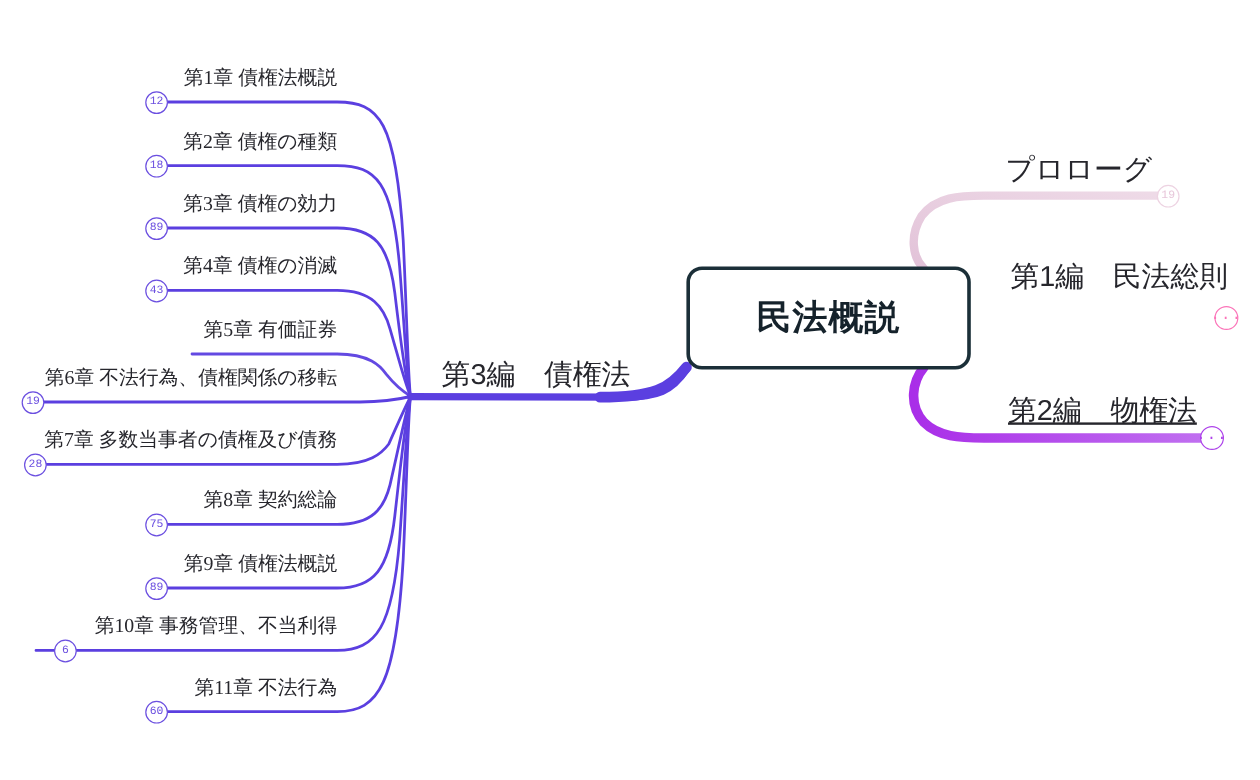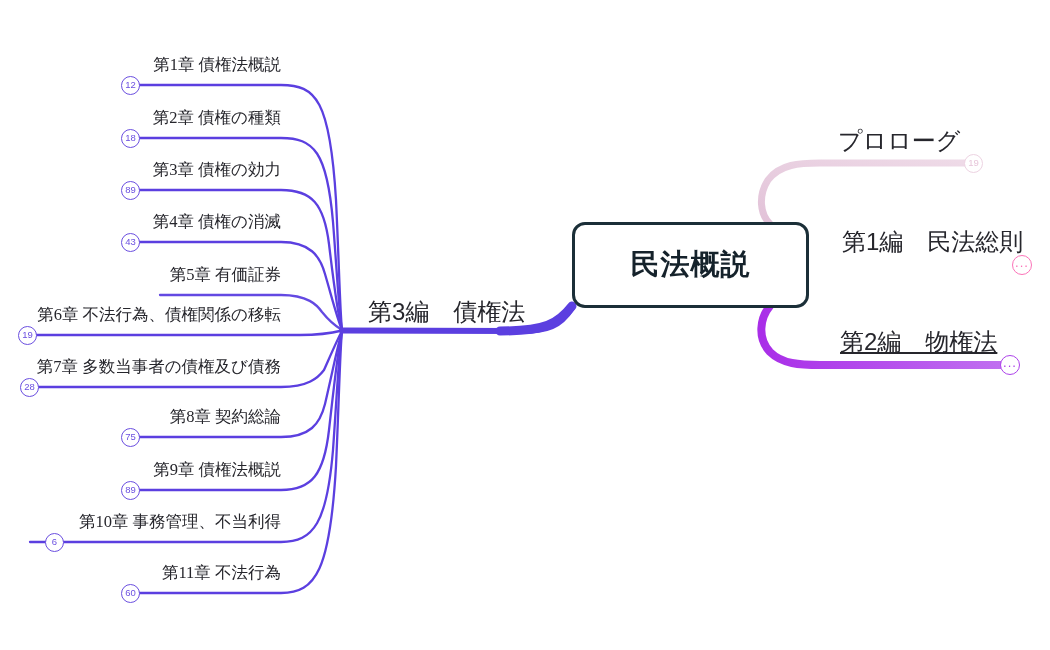--- a/index.html
+++ b/index.html
@@ -63,20 +63,21 @@
   .badge {
     position: absolute;
     box-sizing: border-box;
     border-radius: 50%;
     background: #ffffff;
     display: flex;
     align-items: center;
     justify-content: center;
     z-index: 6;
     line-height: 1;
+    font-family: Liberation Mono, monospace;
   }
   .badge-left {
     width: 19px;
     height: 19px;
     border: 1.4px solid #6b4fe0;
     color: #6b4fe0;
     font-size: 9.5px;
   }
   .badge-proto {
     width: 19px;
@@ -189,21 +190,21 @@
   <div class="badge badge-left" style="left:121px; top:180.5px;">89</div>
   <div class="badge badge-left" style="left:121px; top:232.5px;">43</div>
   <div class="badge badge-left" style="left:18px; top:325.5px;">19</div>
   <div class="badge badge-left" style="left:20px; top:377.5px;">28</div>
   <div class="badge badge-left" style="left:121px; top:427.5px;">75</div>
   <div class="badge badge-left" style="left:121px; top:480.5px;">89</div>
   <div class="badge badge-left" style="left:45px; top:532.5px;">6</div>
   <div class="badge badge-left" style="left:121px; top:583.5px;">60</div>
 
   <div class="node-label label-big" style="left:838px; top:125px;">プロローグ</div>
-  <div class="node-label label-big" style="left:842px; top:226px;">第1編　民法総則</div>
+  <div class="node-label label-big" style="left:842px; top:214px;">第1編　民法総則</div>
   <div class="node-label label-big" style="left:840px; top:326px;text-decoration:underline;">第2編　物権法</div>
 
   <div class="badge badge-proto" style="left:964px; top:153.5px;">19</div>
   <div class="badge badge-pink" style="left:1012px; top:255px;">
     <span class="dots">...</span>
   </div>
   <div class="badge badge-violet" style="left:1000px; top:355px;">
     <span class="dots">...</span>
   </div>
 

